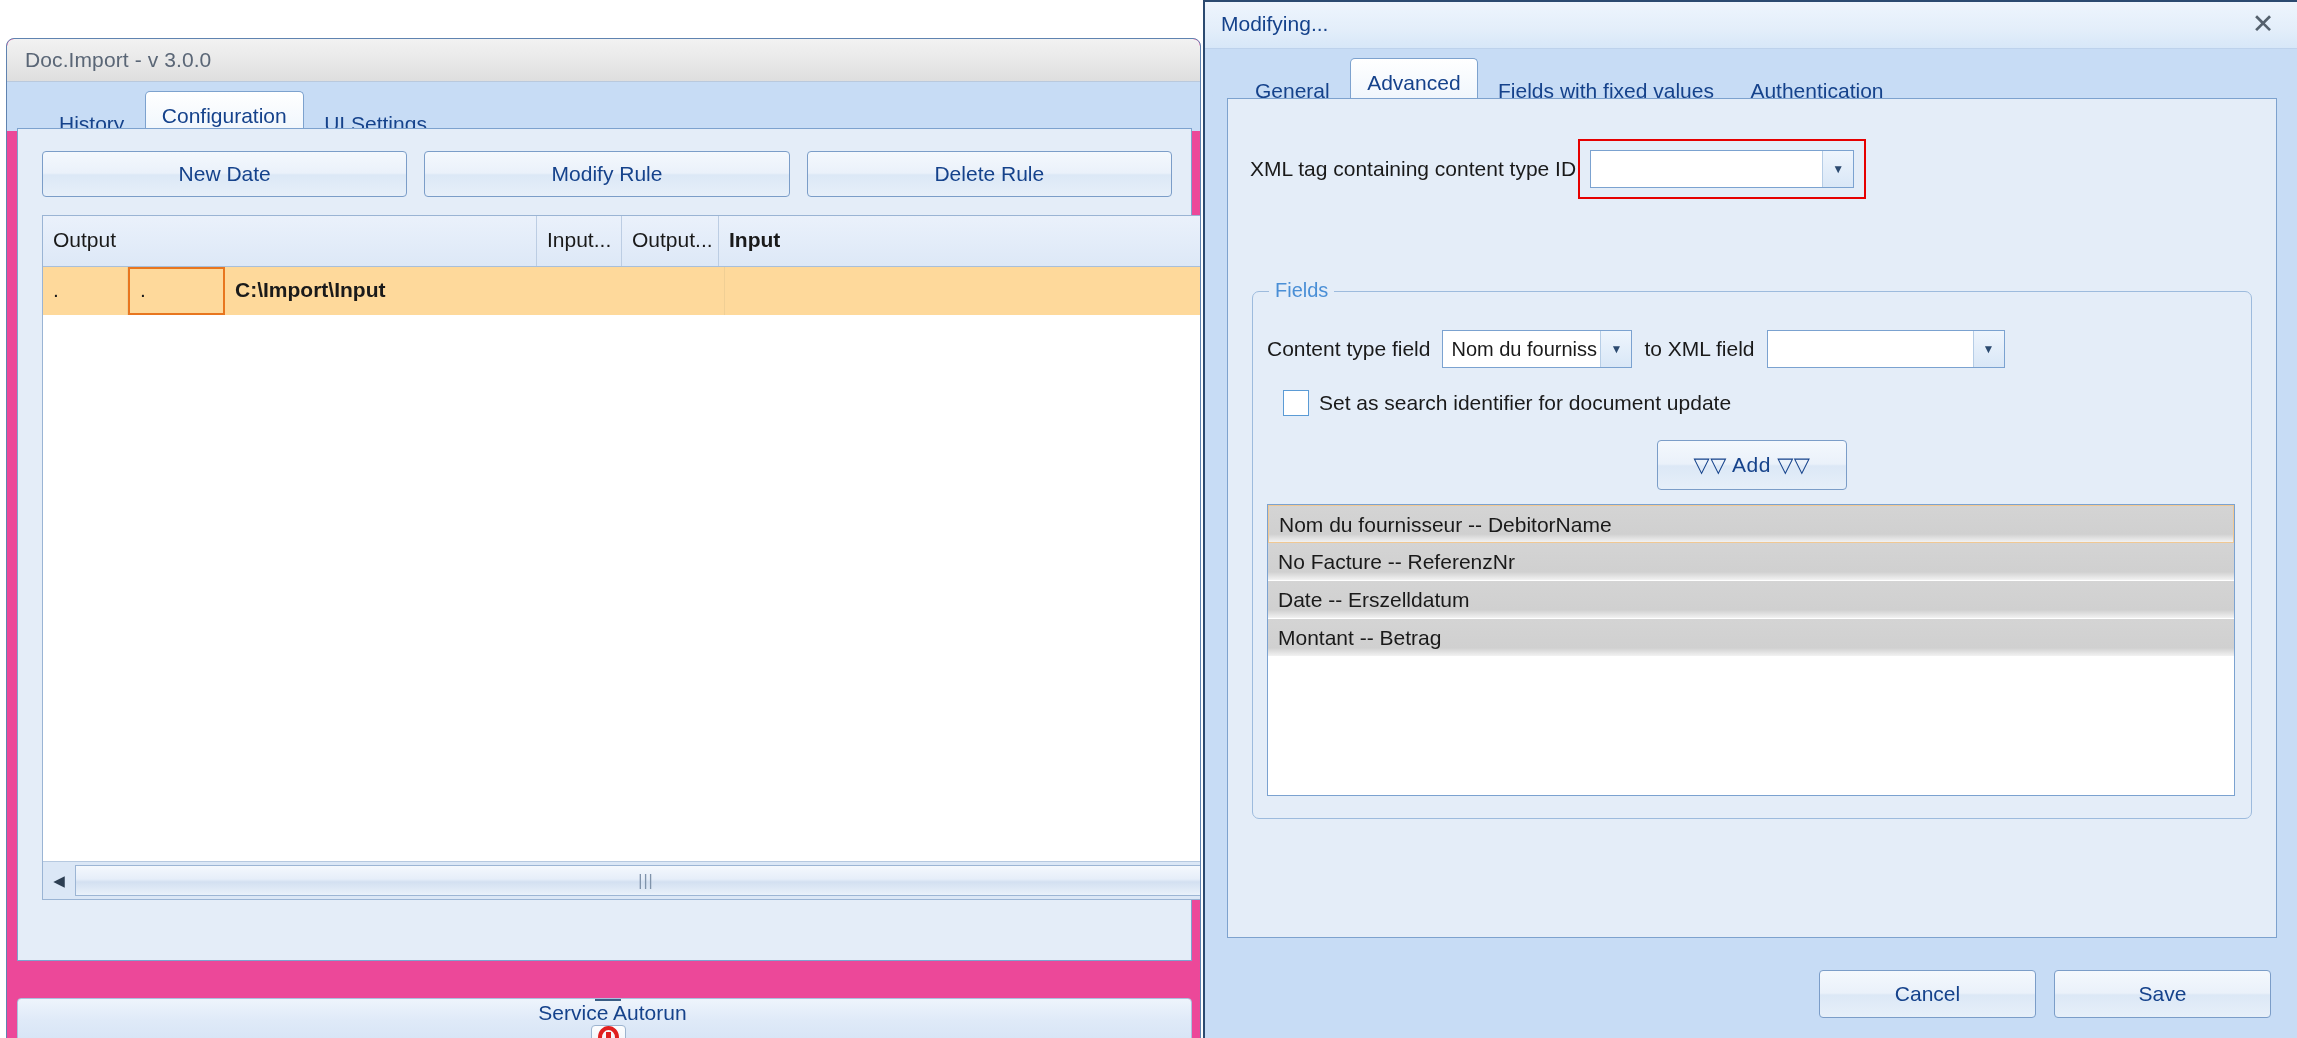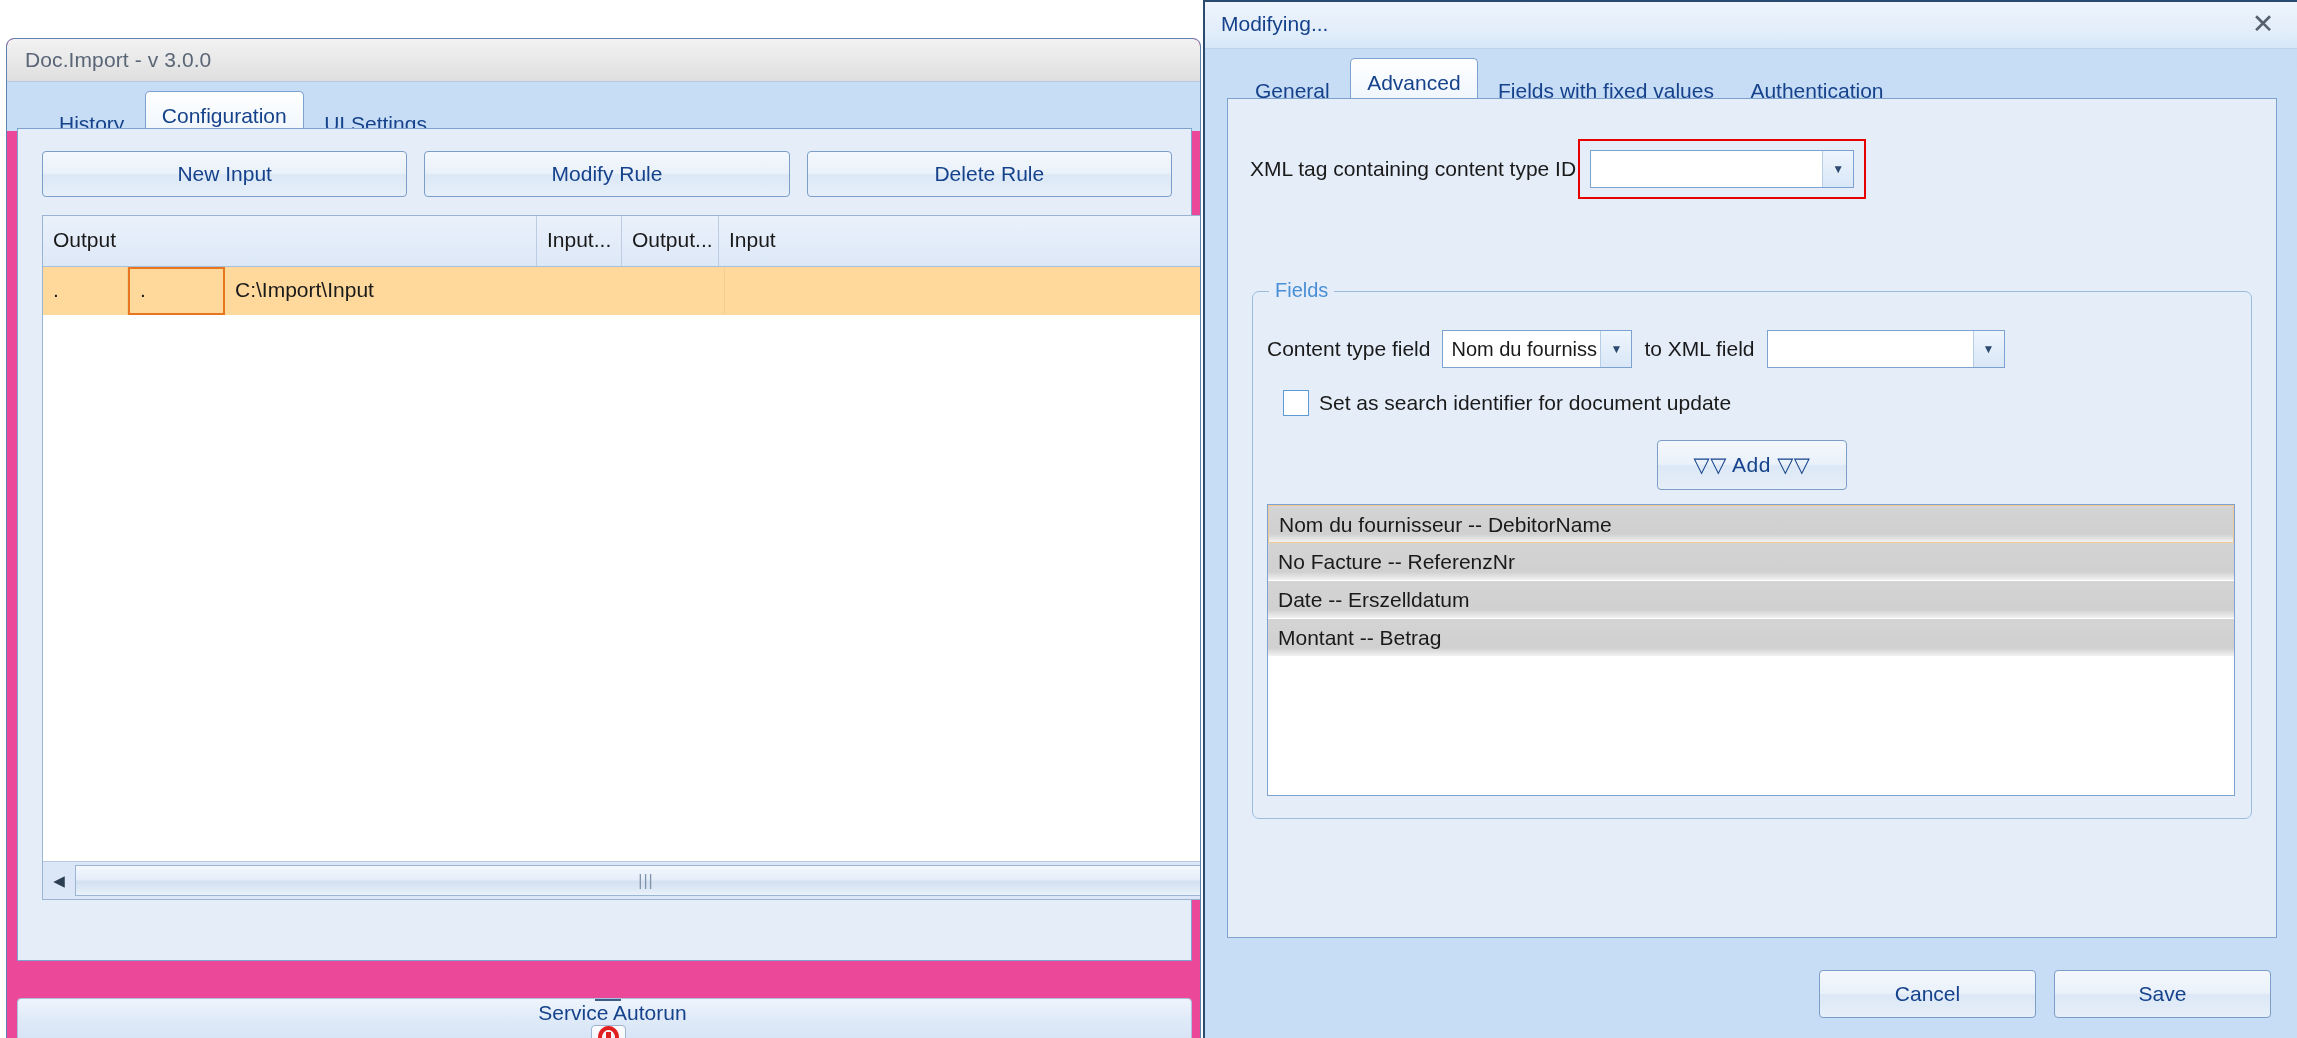--- a/index.html
+++ b/index.html
@@ -146,21 +146,21 @@
     white-space: nowrap;
   }
   .gr-cell.selected-cell {
     border: 2px solid #e8761f;
     padding-top: 9px;
     box-sizing: border-box;
   }
   .c0 { width: 494px; }
   .c1 { width: 85px; }
   .c2 { width: 97px; }
-  .c3 { width: 500px; }
+  .c3 { width: 500px; font-weight: bold; }
 
   
   #grid-hscroll {
     position: absolute;
     left: 0;
     bottom: 0;
     width: 100%;
     height: 37px;
     background: #dbe7f6;
     border-top: 1px solid #b6c9e0;
@@ -496,21 +496,21 @@
 
   <div id="main-tabstrip">
     <div class="tab">History</div>
     <div class="tab active">Configuration</div>
     <div class="tab">UI Settings</div>
   </div>
 
   <div id="main-tabpage">
 
     <div id="rule-buttons">
-      <div class="rule-btn">New Input</div>
+      <div class="rule-btn">New Date</div>
       <div class="rule-btn">Modify Rule</div>
       <div class="rule-btn">Delete Rule</div>
     </div>
 
     <div id="rule-grid">
       <div id="grid-header">
         <div class="gh-cell c0">Output</div>
         <div class="gh-cell c1">Input...</div>
         <div class="gh-cell c2">Output...</div>
         <div class="gh-cell c3">Input</div>

